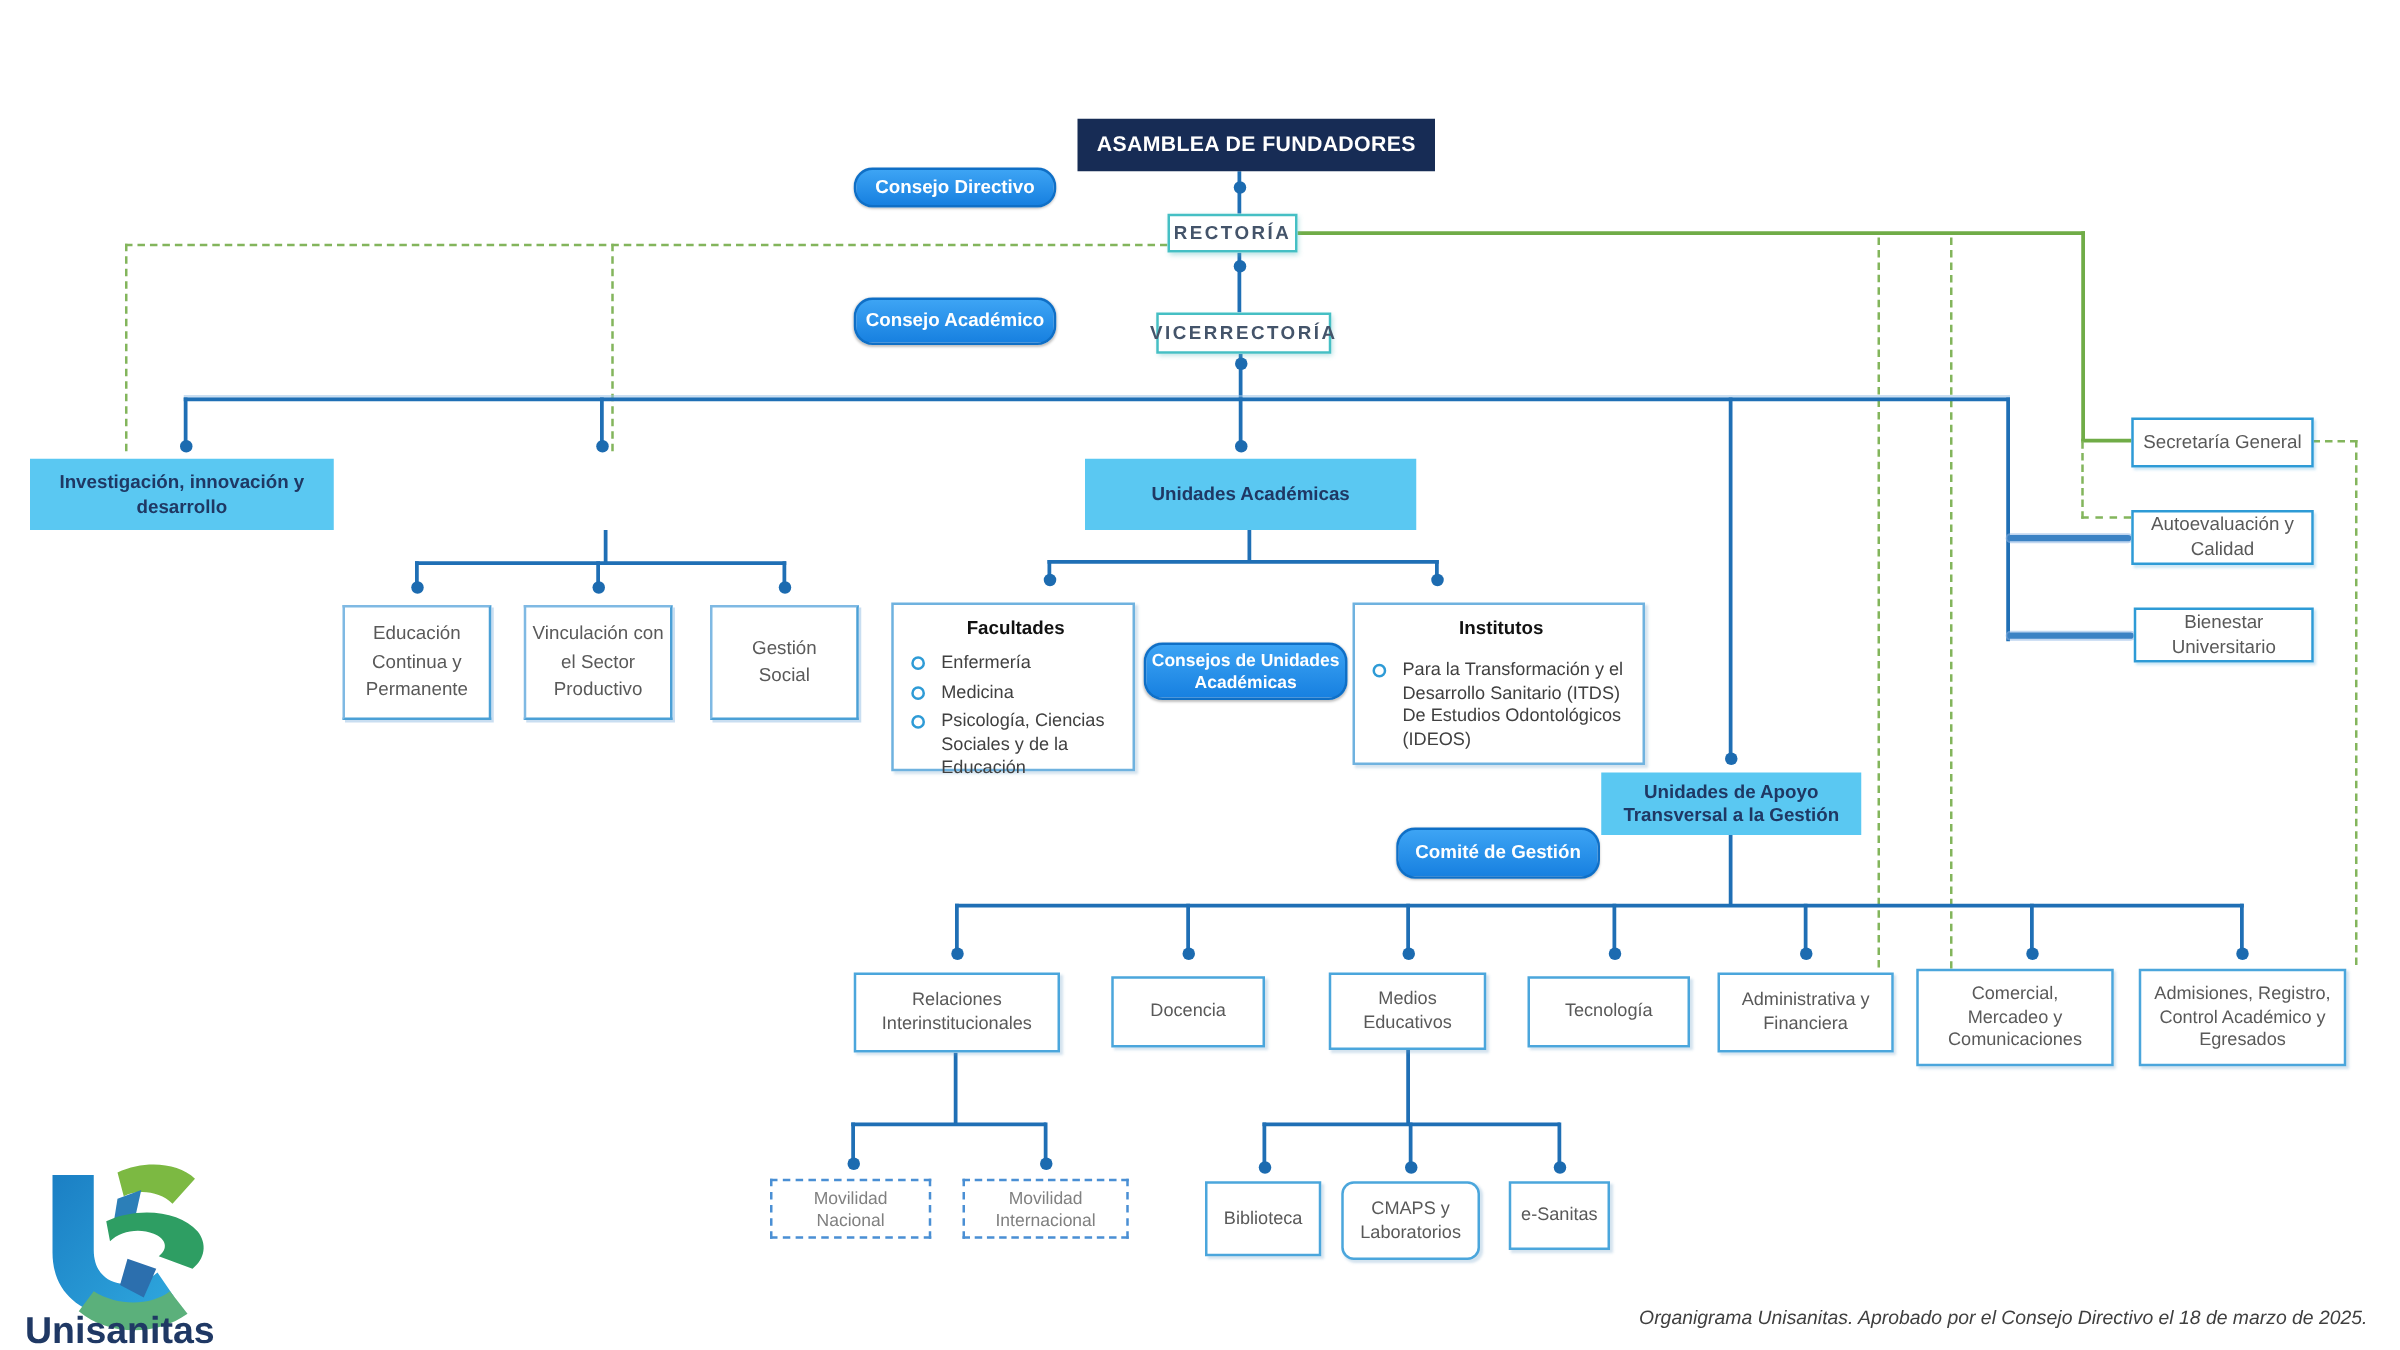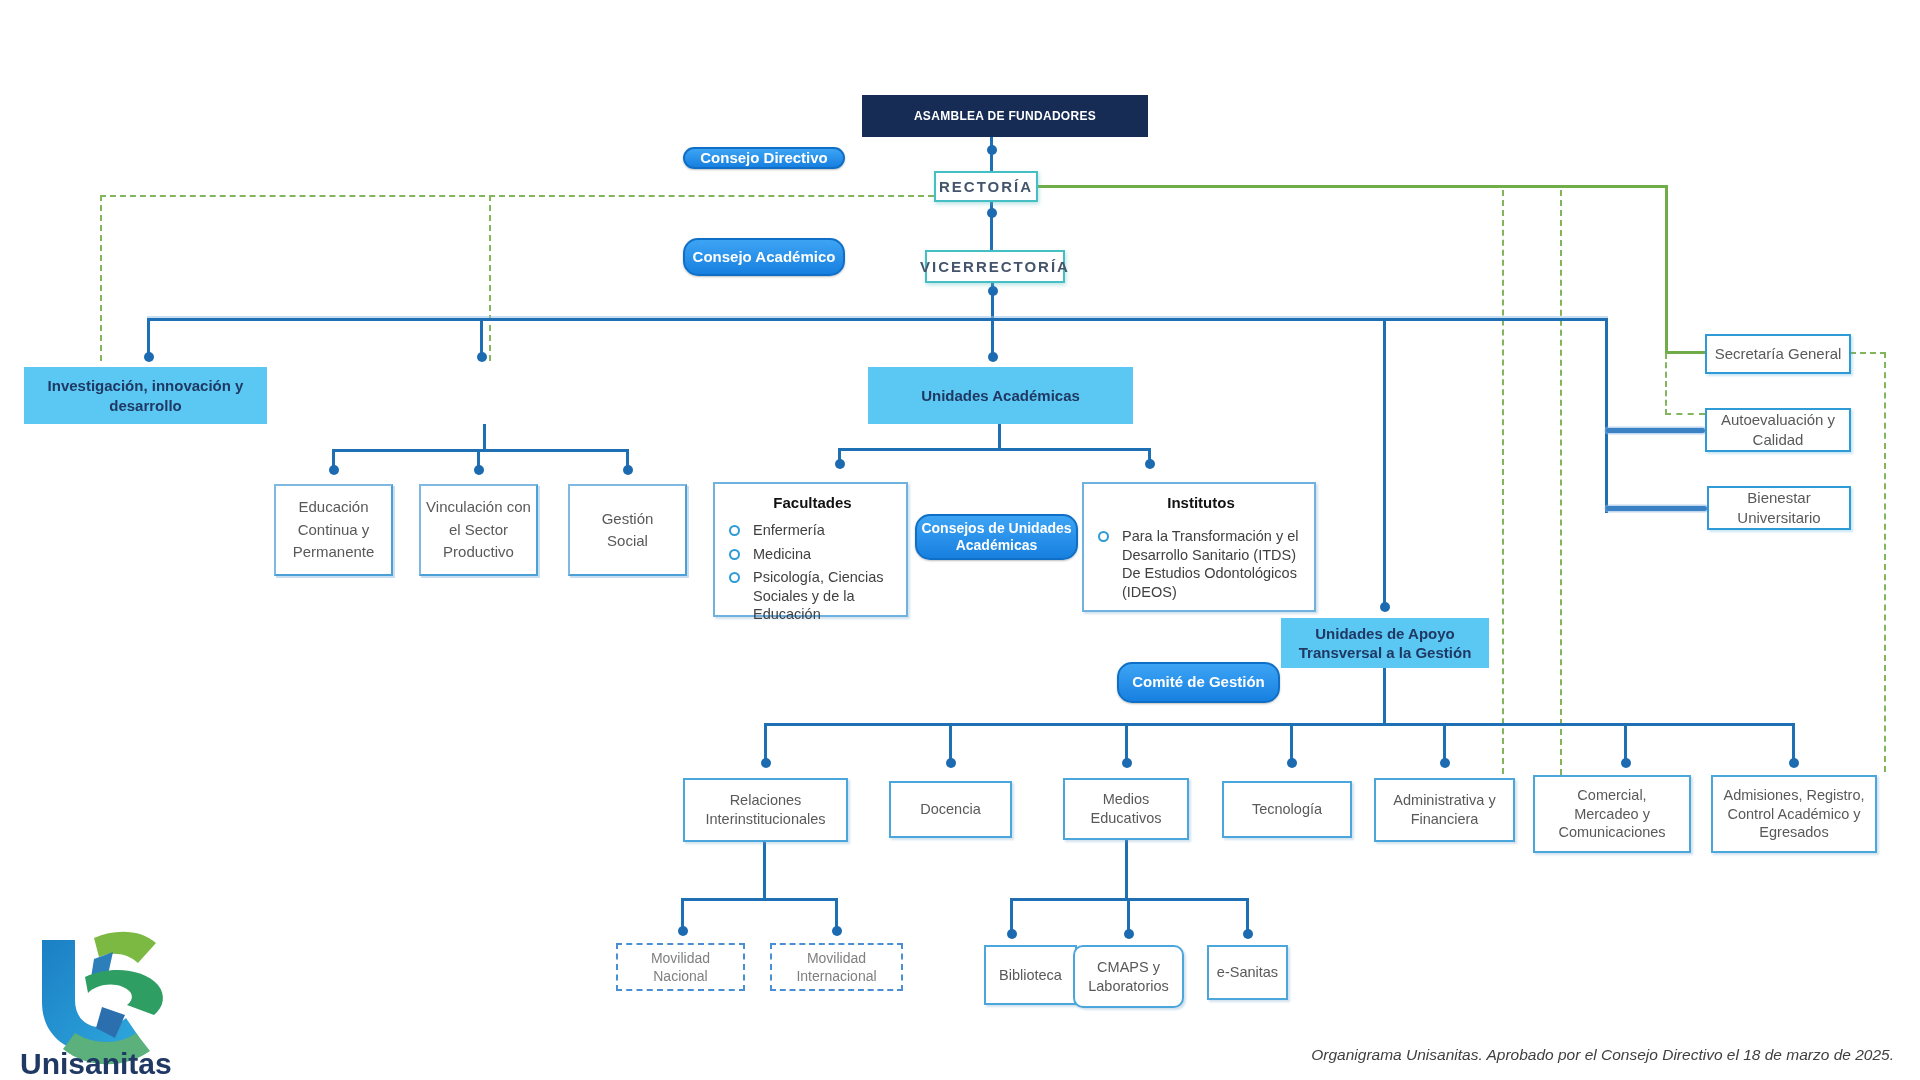--- a/index.html
+++ b/index.html
@@ -1,21 +1,21 @@
 <!DOCTYPE html>
 <html><head>
 <meta charset="utf-8">
 <style>
   html,body{margin:0;padding:0;background:#fff;}
   #canvas{position:relative;width:1920px;height:1080px;background:#ffffff;overflow:hidden;
           font-family:"Liberation Sans","DejaVu Sans",sans-serif;}
   .abs{position:absolute;box-sizing:border-box;}
   .flexc{display:flex;align-items:center;justify-content:center;text-align:center;}
   
-  .box-navy{background:#172C55;color:#ffffff;font-weight:bold;font-size:12px;letter-spacing:.3px;}
+  .box-navy{background:#172C55;color:#ffffff;font-weight:bold;font-size:17px;letter-spacing:.3px;}
   .box-sky{background:#5AC8F2;color:#1F3864;font-weight:bold;font-size:15px;line-height:1.3;}
   .box-teal{background:#ffffff;border:2px solid #45BFC4;color:#44546A;font-weight:bold;
             letter-spacing:2px;font-size:15px;box-shadow:1px 2px 4px rgba(100,190,195,.45);}
   .btn-blue{background:linear-gradient(180deg,#3DA4F4 0%,#1780E0 100%);border:2px solid #0F6FC6;
             border-radius:15px;color:#fff;font-weight:bold;font-size:15px;line-height:1.25;
             box-shadow:0 1px 2px rgba(0,0,0,.25);}
   .box-white{background:#fff;border:2px solid #2E9BD6;color:#595959;font-size:15px;line-height:1.35;
              box-shadow:2px 2px 2px rgba(46,155,214,.25);}
   .box-child{background:#fff;border:2px solid #7FB9E3;border-right-color:#4BA0D6;border-bottom-color:#4BA0D6;
              color:#595959;font-size:15px;line-height:1.5;box-shadow:2px 2px 0 rgba(157,195,230,.55);}
@@ -122,21 +122,21 @@
   <div class="dot" style="left:1626px;top:763px;"></div>
   <div class="dot" style="left:1794px;top:763px;"></div>
   <div class="dot" style="left:683px;top:931px;"></div>
   <div class="dot" style="left:837px;top:931px;"></div>
   <div class="dot" style="left:1012px;top:934px;"></div>
   <div class="dot" style="left:1129px;top:934px;"></div>
   <div class="dot" style="left:1248px;top:934px;"></div>
 
   <div class="abs flexc box-navy" style="left:862px;top:95px;width:286px;height:42px;">ASAMBLEA DE FUNDADORES</div>
 
-  <div class="abs flexc btn-blue" style="left:683px;top:147px;width:162px;height:22px;">Consejo Directivo</div>
+  <div class="abs flexc btn-blue" style="left:683px;top:134px;width:162px;height:32px;">Consejo Directivo</div>
 
   <div class="abs flexc box-teal" style="left:934px;top:171px;width:104px;height:31px;">RECTORÍA</div>
 
   <div class="abs flexc btn-blue" style="left:683px;top:238px;width:162px;height:38px;">Consejo Académico</div>
 
   <div class="abs flexc box-teal" style="left:925px;top:250px;width:140px;height:33px;">VICERRECTORÍA</div>
 
   <div class="abs flexc box-sky" style="left:24px;top:367px;width:243px;height:57px;padding:0 14px;">Investigación, innovación y desarrollo</div>
 
 
@@ -195,21 +195,21 @@
   <div class="abs flexc box-small" style="left:1374px;top:778px;width:141px;height:64px;padding:0 6px;">Administrativa y Financiera</div>
 
   <div class="abs flexc box-small" style="left:1533px;top:775px;width:158px;height:78px;padding:0 24px;">Comercial, Mercadeo y Comunicaciones</div>
 
   <div class="abs flexc box-small" style="left:1711px;top:775px;width:166px;height:78px;padding:0 4px;">Admisiones, Registro, Control Académico y Egresados</div>
 
   <div class="abs flexc box-dashed" style="left:616px;top:943px;width:129px;height:48px;padding:0 22px;">Movilidad Nacional</div>
 
   <div class="abs flexc box-dashed" style="left:770px;top:943px;width:133px;height:48px;padding:0 14px;">Movilidad Internacional</div>
 
-  <div class="abs flexc box-small" style="left:964px;top:945px;width:93px;height:60px;margin-left:20px;">Biblioteca</div>
+  <div class="abs flexc box-small" style="left:964px;top:945px;width:93px;height:60px;">Biblioteca</div>
 
   <div class="abs flexc box-small" style="left:1073px;top:945px;width:111px;height:63px;padding:0 6px;border-radius:10px;">CMAPS y Laboratorios</div>
 
   <div class="abs flexc box-small" style="left:1207px;top:945px;width:81px;height:55px;">e-Sanitas</div>
 
   <svg class="abs" style="left:14px;top:930px;" width="180" height="148" viewBox="0 0 180 148">
     <defs>
       <linearGradient id="lgBlue" x1="0" y1="0" x2="1" y2="1">
         <stop offset="0" stop-color="#1B7FC4"></stop>
           <stop offset="1" stop-color="#2FA8DE"></stop>

